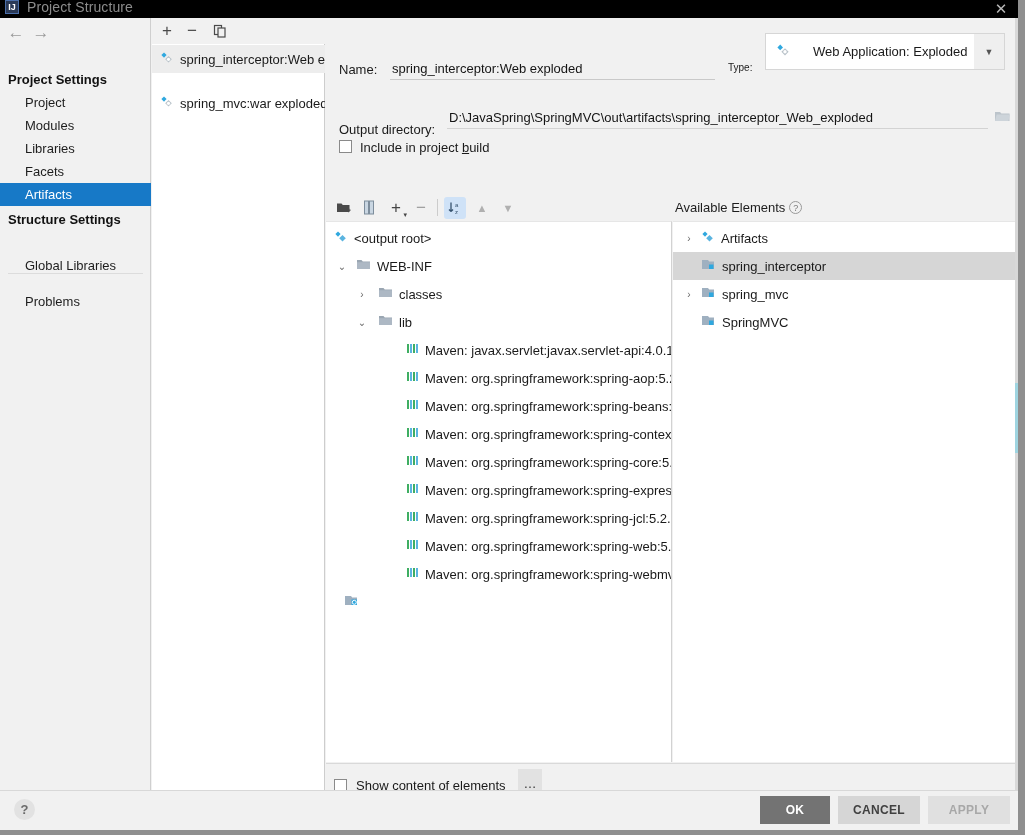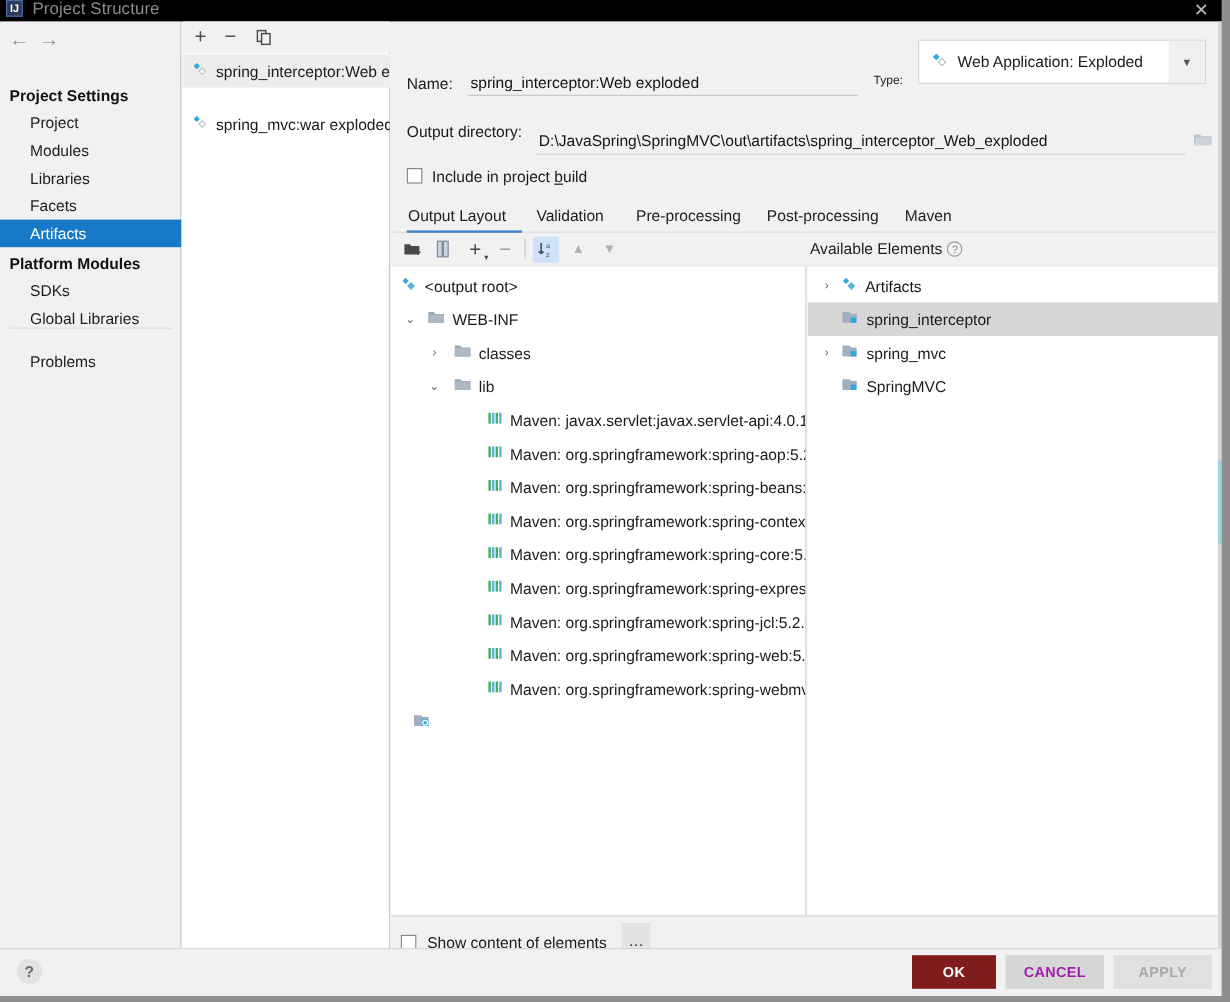--- a/index.html
+++ b/index.html
@@ -203,37 +203,37 @@
   #type-combo {
     position: absolute; left: 439px; top: 15px;
     width: 240px; height: 37px;
     background: #ffffff;
     border: 1px solid #d6d6d6;
     display: flex; align-items: center;
     cursor: pointer;
   }
   #type-icon { margin-left: 10px; }
   #type-value {
-    margin-left: 7px;
+    margin-left: 22px;
     font-size: 13px;
     white-space: nowrap;
   }
   #type-arrow {
     position: absolute; right: 0; top: 0;
     width: 30px; height: 35px;
     background: #efefef;
     display: flex; align-items: center; justify-content: center;
     color: #555;
     font-size: 9px;
     cursor: pointer;
   }
 
   
   #lbl-outdir {
-    position: absolute; left: 13px; top: 84px;
+    position: absolute; left: 13px; top: 104px;
     font-size: 13px;
   }
   #outdir-input {
     position: absolute; left: 121px; top: 88px;
     width: 541px; height: 23px;
     border: none; outline: none;
     border-bottom: 1px solid #d3d3d3;
     background: transparent;
     font-family: "Liberation Sans", sans-serif;
     font-size: 13px;
@@ -406,22 +406,22 @@
     position: absolute; top: 6px;
     height: 28px;
     font-family: "Liberation Sans", sans-serif;
     font-size: 12px;
     font-weight: bold;
     letter-spacing: .3px;
     border: none;
     display: flex; align-items: center; justify-content: center;
     cursor: pointer;
   }
-  #btn-ok     { left: 760px; width: 70px; background: #7f1d1d; color: #ffffff; }
-  #btn-cancel { left: 838px; width: 82px; background: #d6d6d6; color: #a21caf; }
+  #btn-ok     { left: 760px; width: 70px; background: #737373; color: #ffffff; }
+  #btn-cancel { left: 838px; width: 82px; background: #d6d6d6; color: #404040; }
   #btn-apply  { left: 928px; width: 82px; background: #e0e0e0; color: #a8a8a8; cursor: default; }
 
   
   #right-rail {
     position: absolute; left: 1015px; top: 18px;
     width: 3px; height: 772px;
     background: #d8d8d8;
   }
   #right-rail-thumb {
     position: absolute; left: 0; top: 365px;
@@ -440,28 +440,27 @@
     <div id="close-btn">✕</div>
   </div>
 
   <div id="sidebar">
     <div id="nav-arrows">
       <div class="nav-arrow" id="nav-back">←</div>
       <div class="nav-arrow" id="nav-fwd">→</div>
     </div>
 
     <div class="sb-group" style="top:50px">Project Settings</div>
-    <div class="sb-group" style="top:190px">Platform Modules</div>
+    <div class="sb-group" style="top:190px">Structure Settings</div>
 
     <div class="sb-item" style="top:73px">Project</div>
     <div class="sb-item" style="top:96px">Modules</div>
     <div class="sb-item" style="top:142px">Facets</div>
     <div class="sb-item" style="top:119px">Libraries</div>
     <div class="sb-item selected" style="top:165px">Artifacts</div>
-    <div class="sb-item" style="top:213px">SDKs</div>
     <div class="sb-item" style="top:236px">Global Libraries</div>
     <div id="sb-divider"></div>
     <div class="sb-item" style="top:272px">Problems</div>
   </div>
 
   <div id="artifact-col">
     <div id="artifact-toolbar">
       <div class="tb-ico" id="ar-plus">+</div>
       <div class="tb-ico" id="ar-minus">−</div>
       <div class="tb-ico" id="ar-copy">
@@ -522,27 +521,20 @@
         <path d="M1 3 H6 L7.4 4.6 H15.5 V12 H1 Z" fill="#bcc4cb"></path>
         <path d="M2.6 5.6 H16 L14.4 12 H1 Z" fill="#cdd4da"></path>
       </svg>
     </div>
 
     <div id="include-row">
       <span class="cb-box"></span>
       <span id="include-label"><span>Include in project </span><u>b</u><span>uild</span></span>
     </div>
 
-    <div id="tabs">
-      <div class="tab active" style="left:13px;width:96px">Output Layout</div>
-      <div class="tab" style="left:120px;width:72px">Validation</div>
-      <div class="tab" style="left:203px;width:98px">Pre-processing</div>
-      <div class="tab" style="left:312px;width:104px">Post-processing</div>
-      <div class="tab" style="left:427px;width:46px">Maven</div>
-    </div>
 
     <div id="layout-toolbar">
       <div class="lt-ico" id="lt-newfolder">
         <svg width="16" height="14" viewBox="0 0 16 14" aria-hidden="true">
           <path d="M1 2.5 H5.5 L6.8 4 H13.5 V11 H1 Z" fill="#4a4a4a"></path>
           <path d="M10.5 8.5 h4 v1.3 h-4 z" fill="#4a4a4a"></path>
           <path d="M11.85 7.2 h1.3 v4 h-1.3 z" fill="#4a4a4a"></path>
         </svg>
       </div>
       <div class="lt-ico" id="lt-archive">

